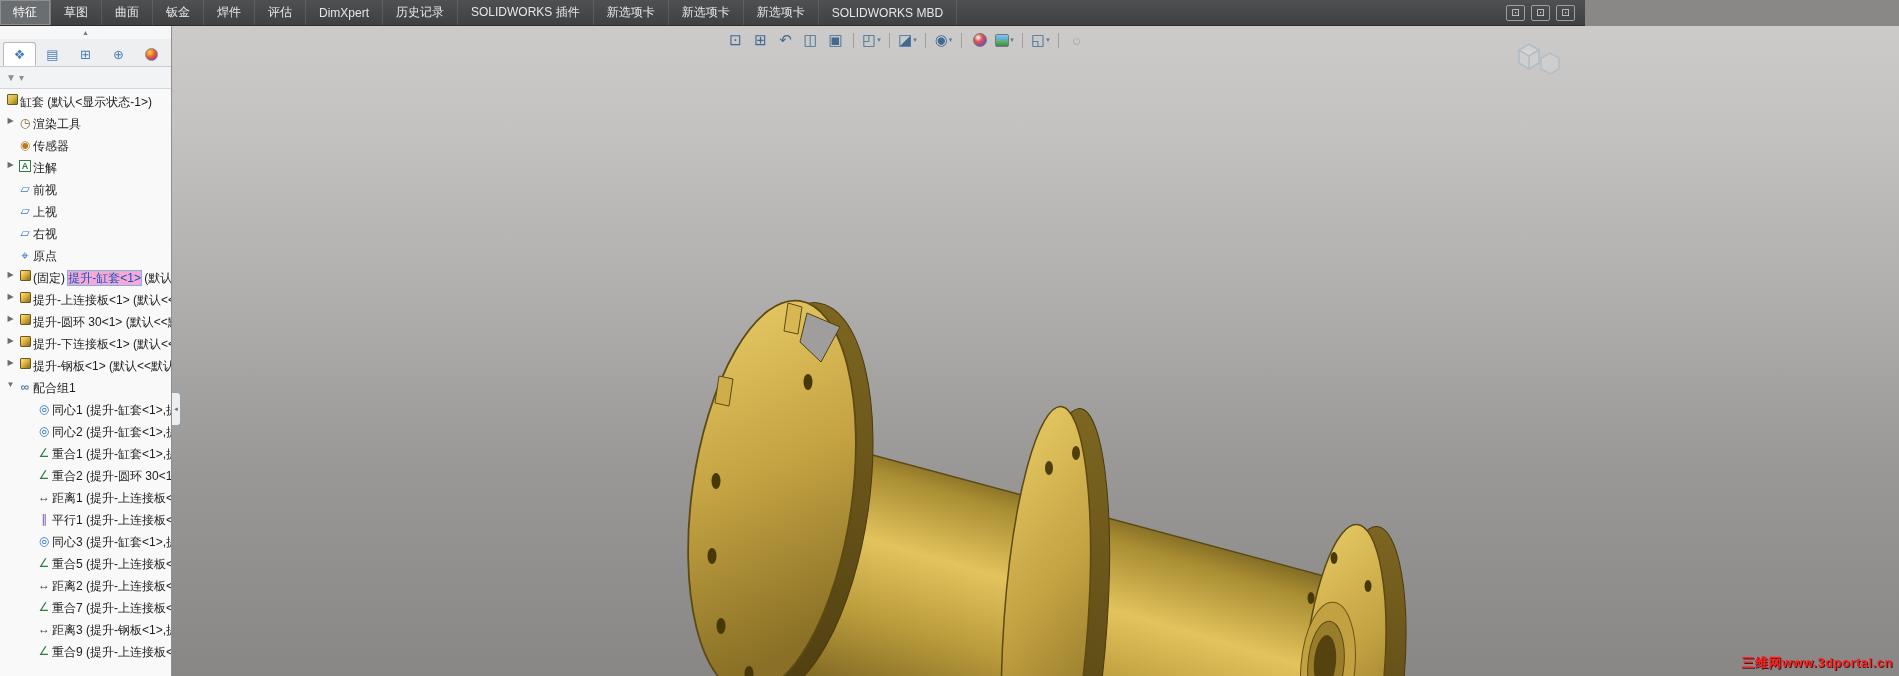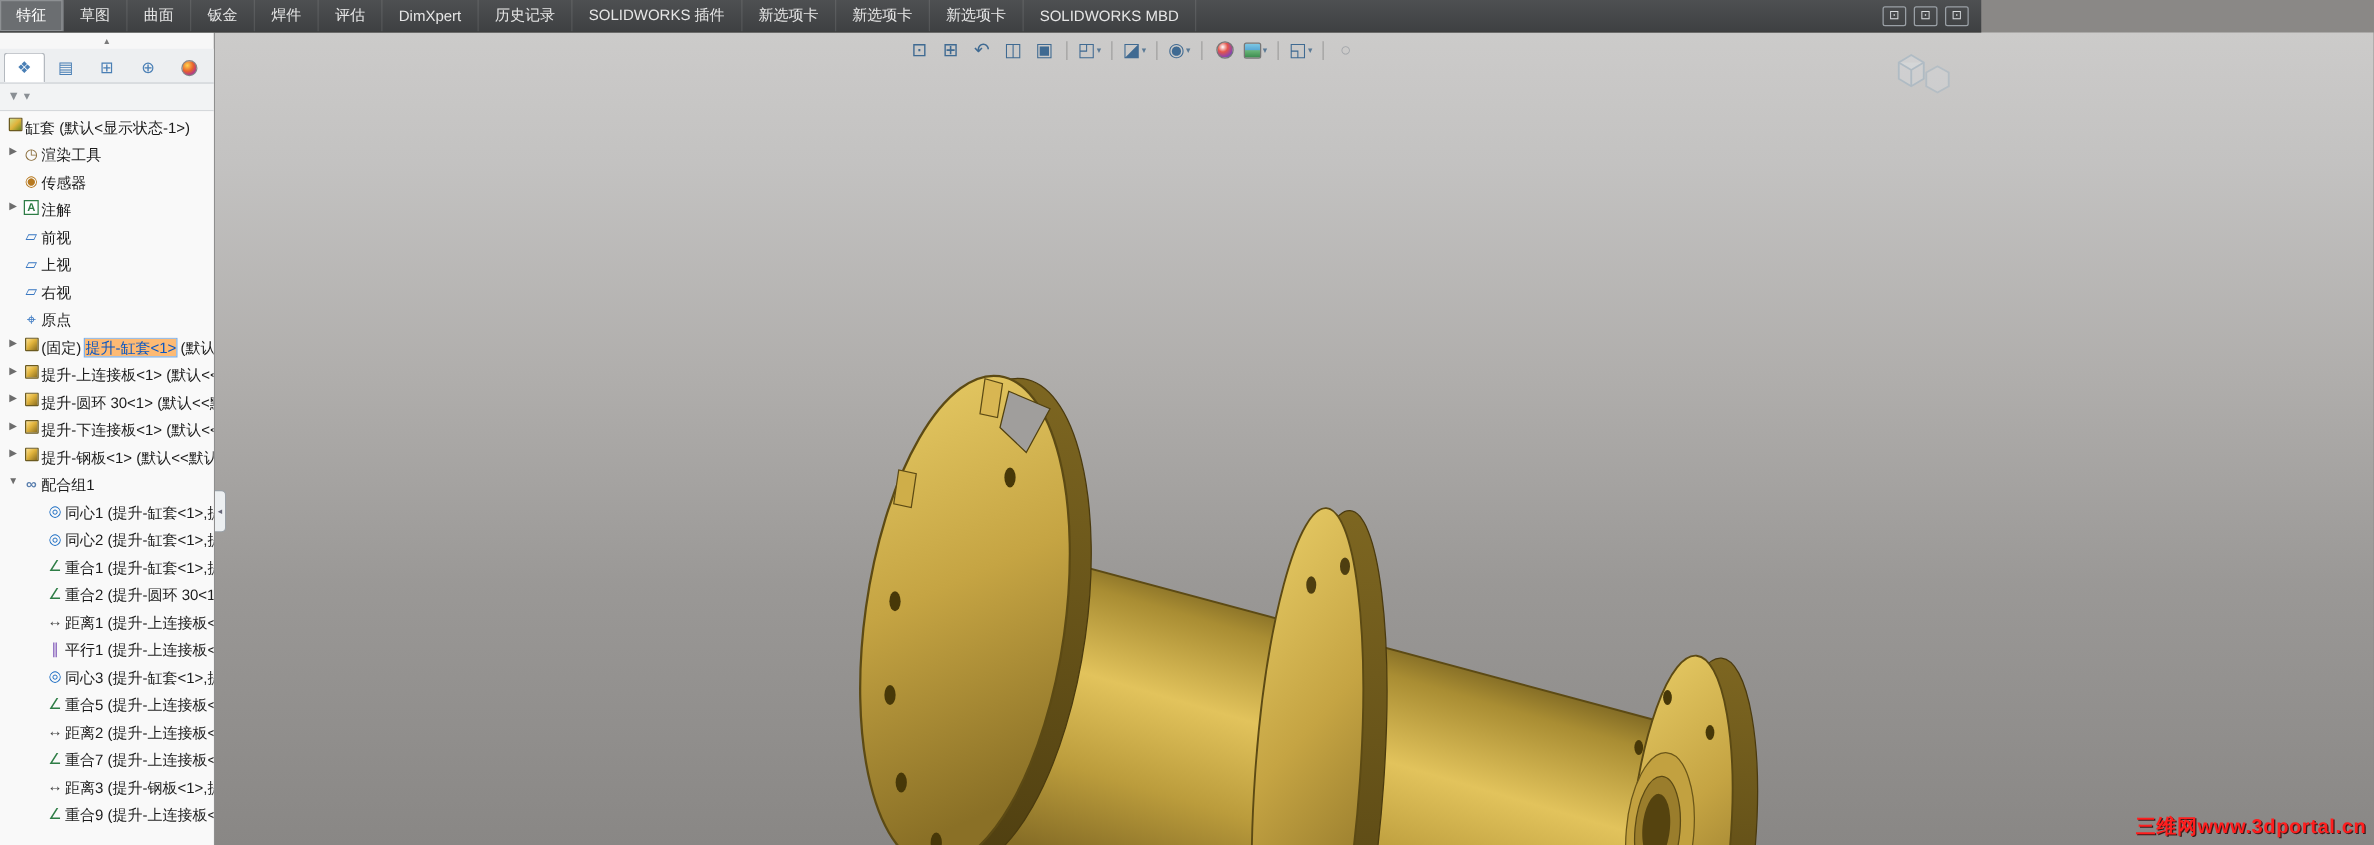--- a/index.html
+++ b/index.html
@@ -29,40 +29,40 @@
   .tree-row.lvl2{padding-left:36px;}
   .arrow{width:13px;flex:0 0 13px;font-size:8px;color:#6d6d6d;text-align:center;}
   .arrow.empty{visibility:hidden;}
   .ticon{width:16px;flex:0 0 16px;text-align:center;font-size:12px;display:flex;align-items:center;justify-content:center;}
   .tlabel{overflow:hidden;}
   .cube{display:inline-block;width:11px;height:11px;background:linear-gradient(135deg,#ffe08a 0%,#e0b33c 45%,#8a6d1f 100%);border:1px solid #6b5a1f;border-radius:1px;}
   .cube.asm{background:linear-gradient(135deg,#cfe08a 0%,#e0b33c 50%,#6d8a1f 100%);}
   .abox{display:inline-block;width:12px;height:12px;line-height:11px;border:1px solid #2e7d46;color:#2e7d46;font-size:9px;font-weight:bold;font-style:normal;text-align:center;background:#fff;}
   .c-hist{color:#8a6d3b;} .c-sens{color:#b7791f;} .c-plane{color:#3a78c2;} .c-origin{color:#3a78c2;font-size:13px;}
   .c-mfold{color:#5a7fae;font-weight:bold;} .c-conc{color:#1f6fc4;} .c-coin{color:#2e7d46;} .c-dist{color:#444;} .c-par{color:#7a4fb5;}
-  .selseg{background:#fdba74;color:#0b57c2;outline:1px solid #7fb0e8;margin-top:46px;}
+  .selseg{background:#f9a8d4;color:#0b57c2;outline:1px solid #7fb0e8;margin-top:46px;}
 
   #splitter{position:absolute;left:172px;top:392px;width:9px;height:34px;background:#eceff1;border:1px solid #9aa0a6;border-left:none;
     border-radius:0 4px 4px 0;z-index:35;display:flex;align-items:center;justify-content:center;font-size:7px;color:#667;}
 
   
   #viewport{position:absolute;left:172px;top:26px;width:1727px;height:650px;overflow:hidden;
     background:linear-gradient(180deg,#cccbca 0%,#c3c2c1 16%,#b0aeac 42%,#9a9896 68%,#898785 100%);}
   #model{position:absolute;left:0;top:0;}
   #hud{position:absolute;left:552px;top:3px;display:flex;align-items:center;gap:2px;z-index:10;}
   .hbtn{height:22px;min-width:23px;display:flex;align-items:center;justify-content:center;color:#3f6a92;font-size:15px;padding:0 2px;border-radius:3px;}
   .hbtn.faint{color:rgba(110,120,130,.45);}
   .hsep{width:1px;height:15px;background:rgba(80,80,80,.35);margin:0 4px;}
   .caret{font-size:7px;color:#5a7a96;margin-left:1px;}
   .ball1{width:14px;height:14px;border-radius:50%;border:1px solid #777;
     background:radial-gradient(circle at 35% 30%,#ffffff,#e4554a 35%,#8e44ad 70%,#2980b9 100%);}
   .ball2{width:14px;height:13px;border:1px solid #777;border-radius:2px;
     background:linear-gradient(180deg,#7ec8e3 0%,#5aa9d6 45%,#69b578 50%,#3b8c4e 100%);}
   #viewcube{position:absolute;right:330px;top:10px;opacity:.6;}
-  #watermark{position:absolute;right:6px;bottom:4px;font-size:16px;font-weight:bold;color:#ff1e1e;
+  #watermark{position:absolute;right:6px;bottom:4px;font-size:13px;font-weight:bold;color:#ff1e1e;
     text-shadow:1px 1px 0 rgba(40,0,0,.8);letter-spacing:.5px;z-index:15;}
 </style>
 </head>
 <body>
 
 <div id="app">
 
   <header id="menubar">
     <div class="mtab active">特征</div>
     <div class="mtab">草图</div>

